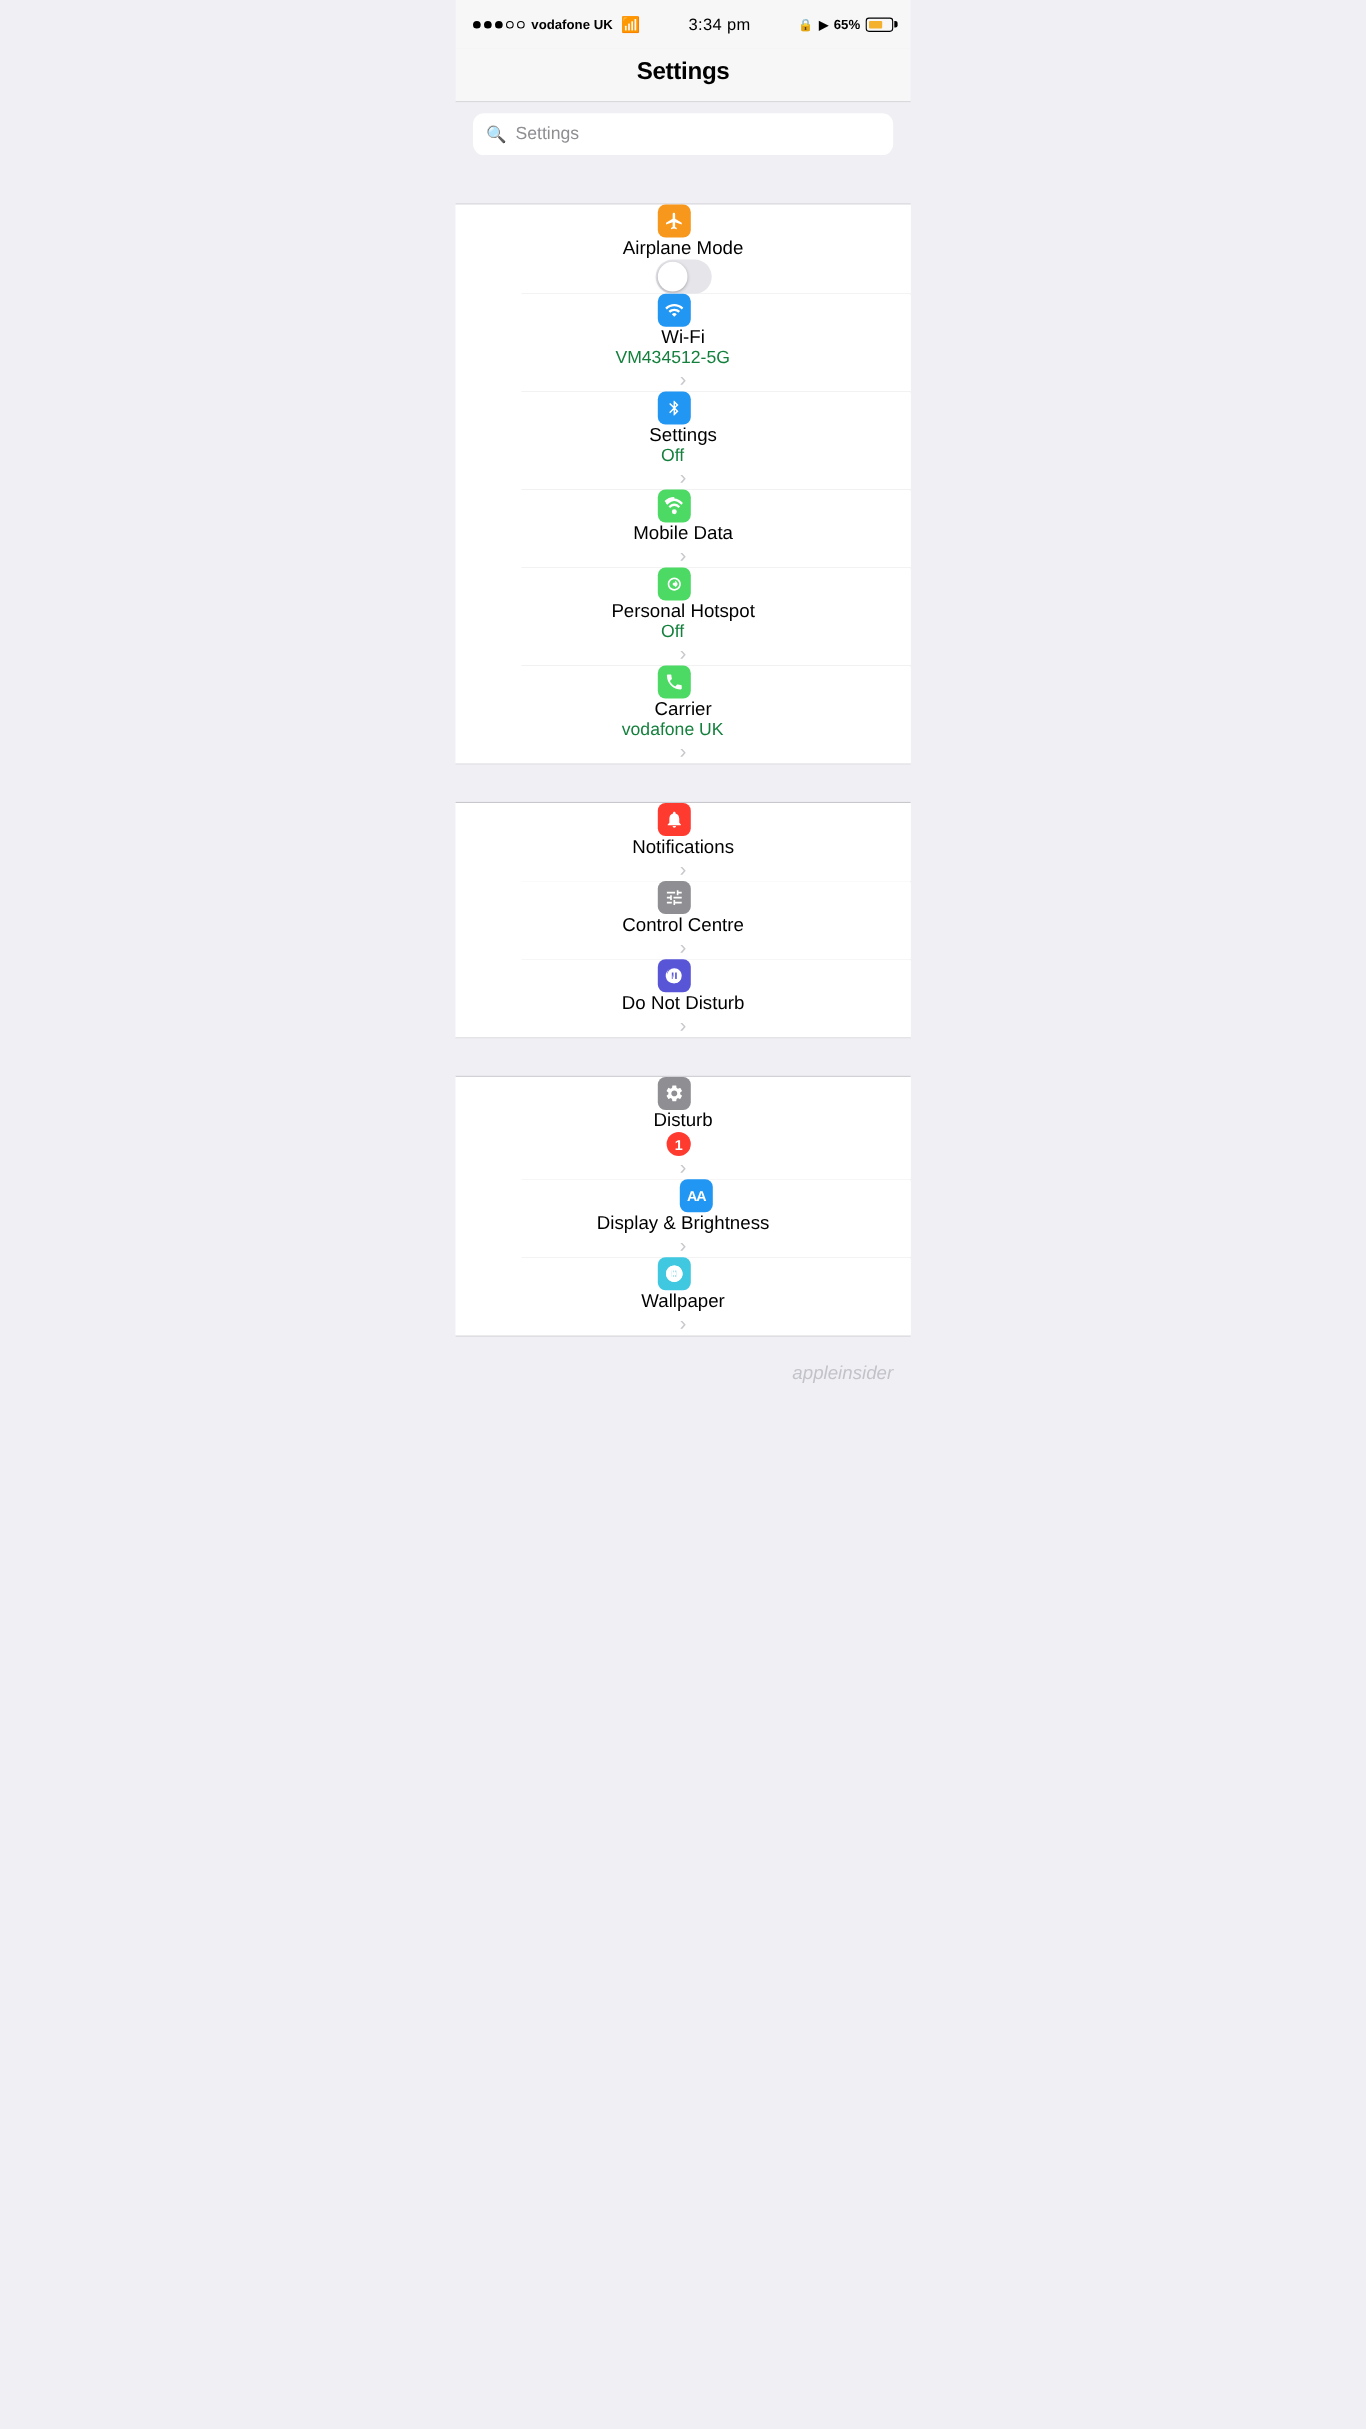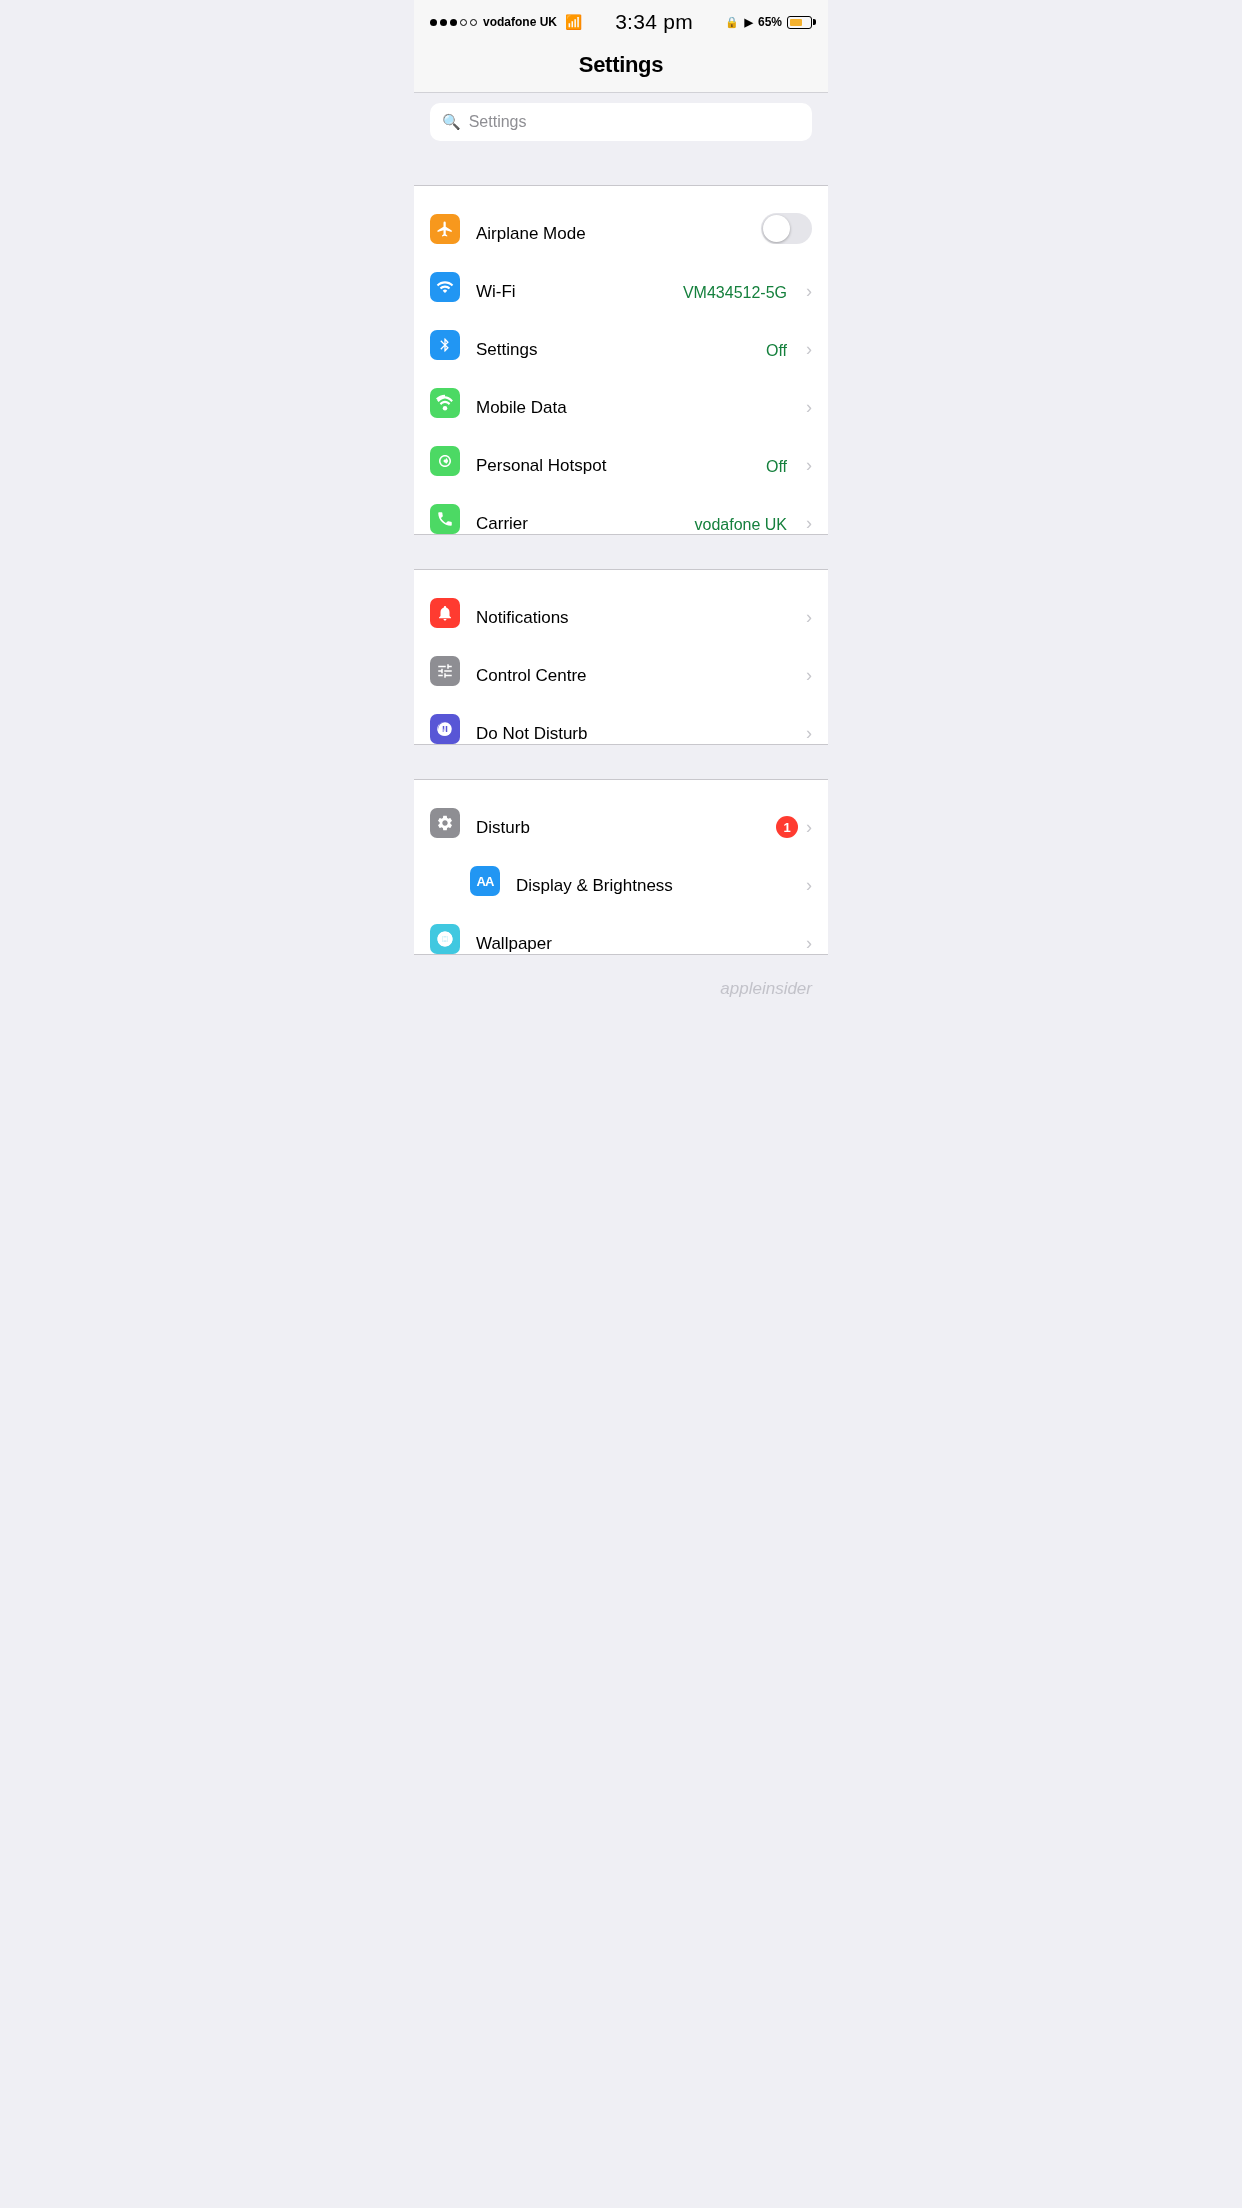--- a/index.html
+++ b/index.html
@@ -55,21 +55,21 @@
       background-color: transparent;
       border: 1.5px solid #000;
     }
 
     .wifi-icon {
       font-size: 14px;
       margin-left: 2px;
     }
 
     .status-center {
-      font-size: 21px;
+      font-size: 15px;
       font-weight: 500;
       color: #000;
       letter-spacing: 0.3px;
     }
 
     .status-right {
       display: flex;
       align-items: center;
       gap: 5px;
       font-size: 12px;
@@ -162,26 +162,27 @@
 
     
     .settings-group {
       background-color: #fff;
       border-top: 1px solid #c8c7cc;
       border-bottom: 1px solid #c8c7cc;
     }
 
     .settings-row {
       display: flex;
-      align-items: flex-end;
+      align-items: center;
       min-height: 58px;
       padding: 0 16px;
       background-color: #fff;
       position: relative;
       cursor: pointer;
+      flex-direction: column;
     }
 
     .settings-row:not(:last-child)::after {
       content: '';
       position: absolute;
       bottom: 0;
       left: 60px;
       right: 0;
       height: 0.5px;
       background-color: #c8c7cc;

